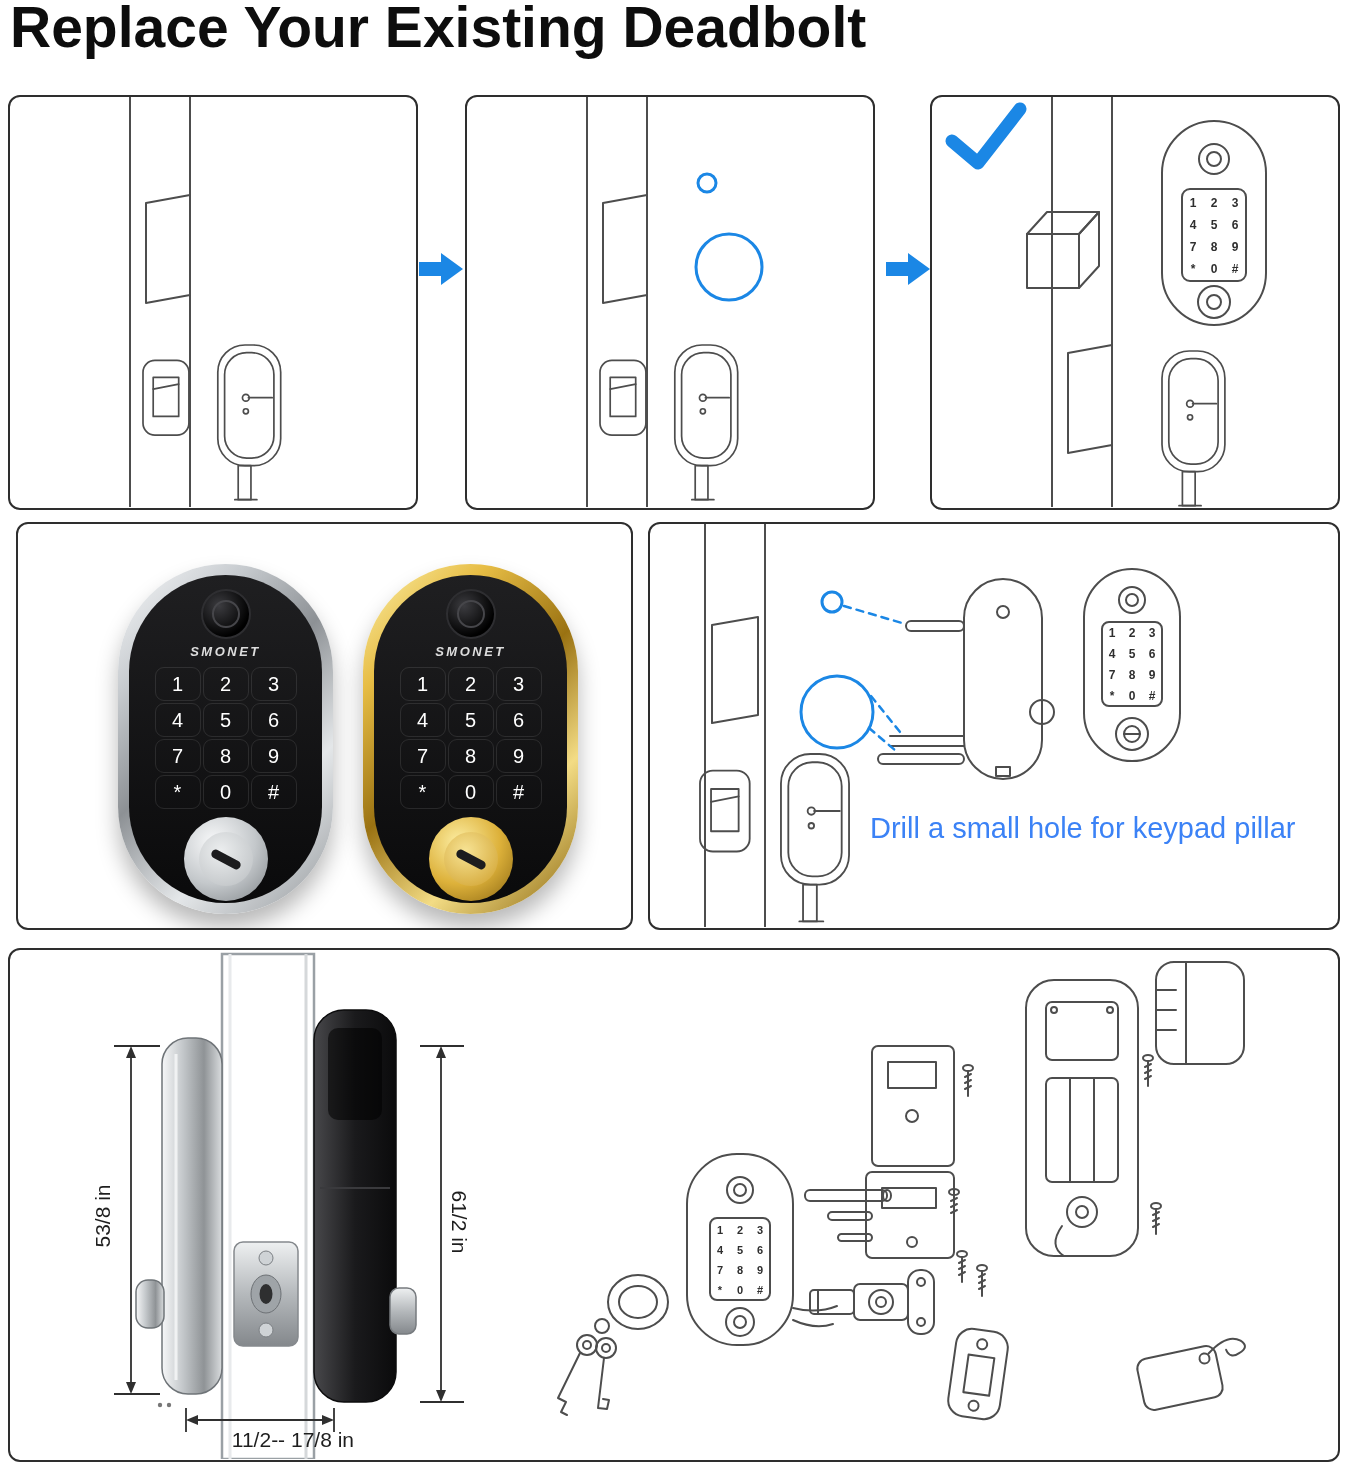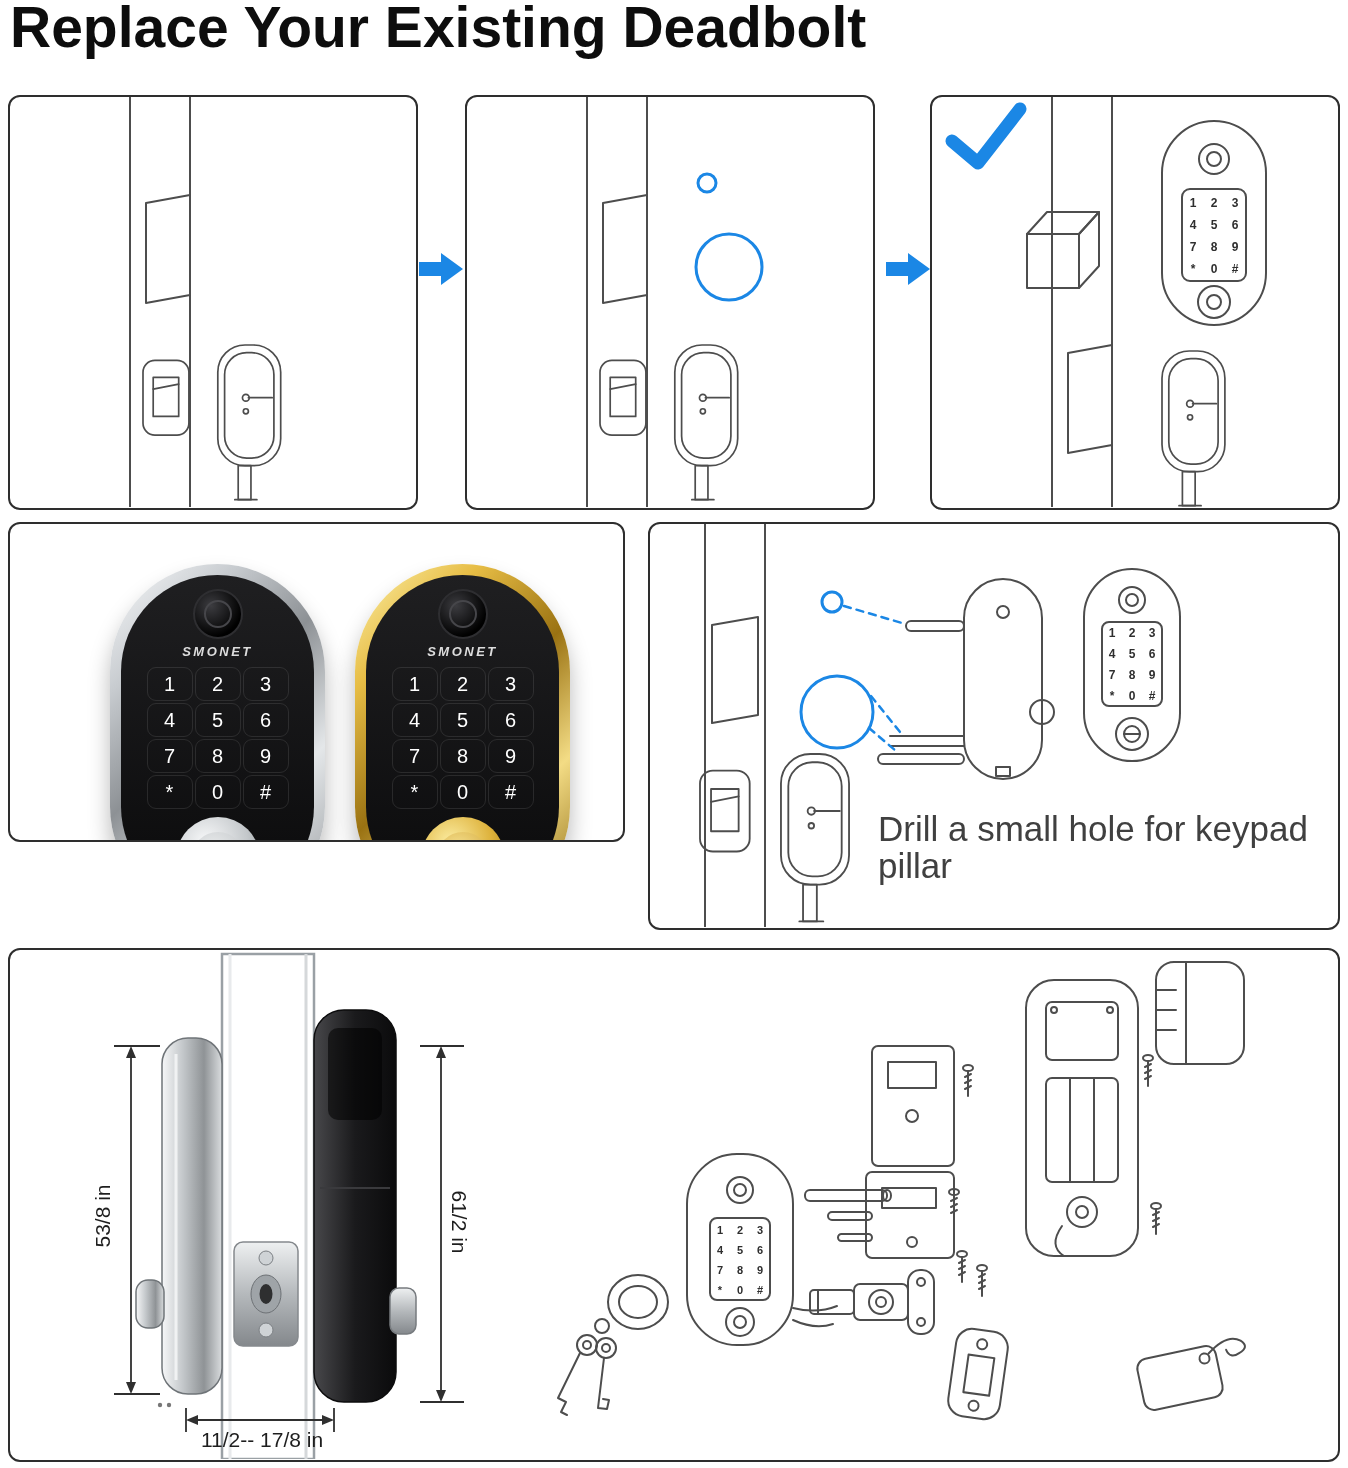--- a/index.html
+++ b/index.html
@@ -3,21 +3,21 @@
 <meta charset="utf-8">
 <style>
   *{box-sizing:border-box}
   html,body{margin:0;padding:0;background:#fff}
   body{width:1348px;height:1468px;position:relative;font-family:"Liberation Sans",sans-serif;color:#111;overflow:hidden}
   .title{position:absolute;left:10px;top:-6px;font-size:57px;font-weight:800;letter-spacing:0;margin:0;color:#0d0d0d;white-space:nowrap}
   .panel{position:absolute;border:2.5px solid #2e2e2e;border-radius:12px;background:#fff;overflow:hidden}
   #p1{left:8px;top:95px;width:410px;height:415px}
   #p2{left:465px;top:95px;width:410px;height:415px}
   #p3{left:930px;top:95px;width:410px;height:415px}
-  #p4{left:8px;top:522px;width:617px;height:320px}
+  #p4{left:16px;top:522px;width:617px;height:408px}
   #p5{left:648px;top:522px;width:692px;height:408px}
   #p6{left:8px;top:948px;width:1332px;height:514px}
   .arrow{position:absolute;width:44px;height:34px}
   #arrow1{left:419px;top:252px}
   #arrow2{left:886px;top:252px}
   svg{display:block}
   .la{stroke:#4d4d4d;fill:none;stroke-width:2;stroke-linejoin:round;stroke-linecap:round}
   .blue{stroke:#1b87e5;stroke-width:3;fill:none}
   .dash{stroke-dasharray:7 6;stroke-width:2.5}
   .check{stroke:#1b87e5;stroke-width:13;fill:none;stroke-linecap:round;stroke-linejoin:round}
@@ -36,26 +36,26 @@
   .kp{margin-top:8px;display:grid;grid-template-columns:repeat(3,46px);grid-auto-rows:34px;column-gap:2px;row-gap:2px}
   .kp .key{display:flex;align-items:center;justify-content:center;color:#fff;font-size:20px;border:1px solid rgba(255,255,255,.10);border-radius:9px}
   .cyl{margin-top:8px;width:84px;height:84px;border-radius:50%;display:flex;align-items:center;justify-content:center;flex:none}
   .silver .cyl{background:radial-gradient(circle at 35% 30%,#f8f9fa,#c4c8cb 52%,#7f8488)}
   .gold .cyl{background:radial-gradient(circle at 35% 30%,#fceda2,#ddb13a 52%,#8a6611)}
   .cyl-in{width:54px;height:54px;border-radius:50%;display:flex;align-items:center;justify-content:center}
   .silver .cyl-in{background:radial-gradient(circle at 40% 35%,#eceeef,#b9bdc0)}
   .gold .cyl-in{background:radial-gradient(circle at 40% 35%,#f7e394,#cf9f2b)}
   .slot{width:32px;height:9px;border-radius:5px;background:#1c1c1e;transform:rotate(28deg)}
   
-  .drill-text{position:absolute;left:228px;top:286px;width:455px;font-size:35px;line-height:37px;color:#404040;font-weight:500}
+  .drill-text{position:absolute;left:220px;top:286px;width:455px;font-size:29px;line-height:37px;color:#3b82f6;font-weight:500}
   
   .dim-label{position:absolute;font-size:21px;color:#1e1e1e;white-space:nowrap}
   .dim-left{left:28px;top:254px;width:130px;text-align:center;transform:rotate(-90deg)}
   .dim-right{left:384px;top:260px;width:130px;text-align:center;transform:rotate(90deg)}
-  .dim-bottom{left:160px;top:478px;width:184px;text-align:center}
+  .dim-bottom{left:160px;top:478px;width:184px;text-align:right}
 </style>
 </head>
 <body>
 
 <svg width="0" height="0" style="position:absolute" aria-hidden="true">
   <defs>
     <g id="sym-plateB">
       <rect x="0" y="0" width="74" height="142" rx="32"></rect>
       <rect x="8" y="9" width="58" height="124" rx="26"></rect>
       <line x1="36" y1="62" x2="64" y2="62"></line>

